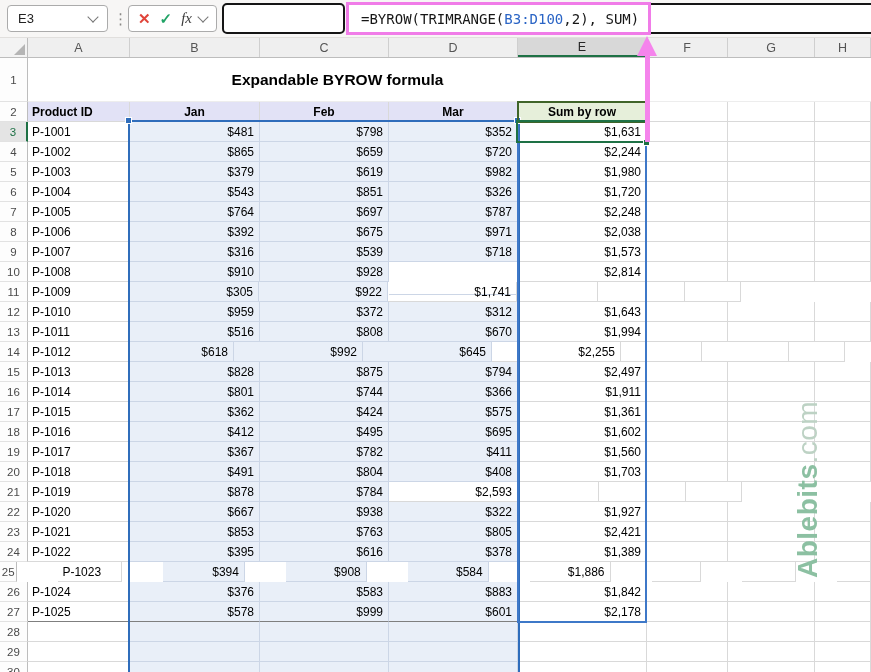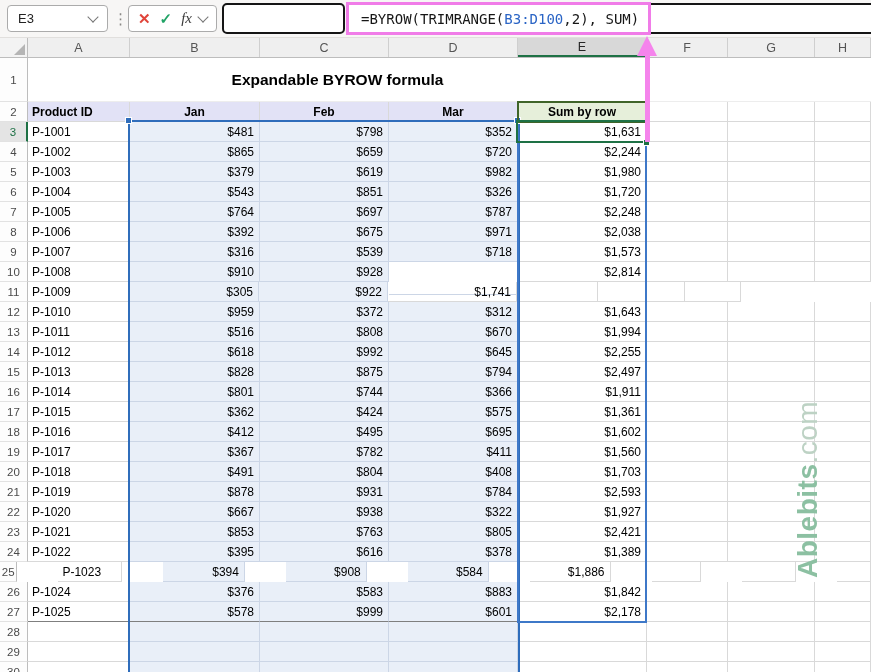--- a/index.html
+++ b/index.html
@@ -262,21 +262,21 @@
       <div class="cell num tint" style="width: 129px;">$808</div>
       <div class="cell num tint" style="width: 129px;">$670</div>
       <div class="cell num" style="width: 129px;">$1,994</div>
       <div class="cell " style="width: 81px;"></div>
       <div class="cell " style="width: 87px;"></div>
       <div class="cell " style="width: 56px;"></div>
     </div>
     <div class="row" style="height: 20px;">
       <div class="rh" style="height: 20px;">14</div>
       <div class="cell txt" style="width: 102px;">P-1012</div>
-      <div class="cell num tint" style="width: 130px; padding-left: 32px;">$618</div>
+      <div class="cell num tint" style="width: 104px; padding-left: 32px;">$618</div>
       <div class="cell num tint" style="width: 129px;">$992</div>
       <div class="cell num tint" style="width: 129px;">$645</div>
       <div class="cell num" style="width: 129px;">$2,255</div>
       <div class="cell " style="width: 81px;"></div>
       <div class="cell " style="width: 87px;"></div>
       <div class="cell " style="width: 56px;"></div>
     </div>
     <div class="row" style="height: 20px;">
       <div class="rh" style="height: 20px;">15</div>
       <div class="cell txt" style="width: 102px;">P-1013</div>
@@ -340,21 +340,20 @@
       <div class="cell num tint" style="width: 129px;">$408</div>
       <div class="cell num" style="width: 129px;">$1,703</div>
       <div class="cell " style="width: 81px;"></div>
       <div class="cell " style="width: 87px;"></div>
       <div class="cell " style="width: 56px;"></div>
     </div>
     <div class="row" style="height: 20px;">
       <div class="rh" style="height: 20px;">21</div>
       <div class="cell txt" style="width: 102px;">P-1019</div>
       <div class="cell num tint" style="width: 130px;">$878</div>
-      <div class="cell num tint" style="width: 129px;">$931</div>
       <div class="cell num tint" style="width: 129px;">$784</div>
       <div class="cell num" style="width: 129px; padding-left: 42px;">$2,593</div>
       <div class="cell " style="width: 81px;"></div>
       <div class="cell " style="width: 87px;"></div>
       <div class="cell " style="width: 56px;"></div>
     </div>
     <div class="row" style="height: 20px;">
       <div class="rh" style="height: 20px;">22</div>
       <div class="cell txt" style="width: 102px;">P-1020</div>
       <div class="cell num tint" style="width: 130px;">$667</div>

